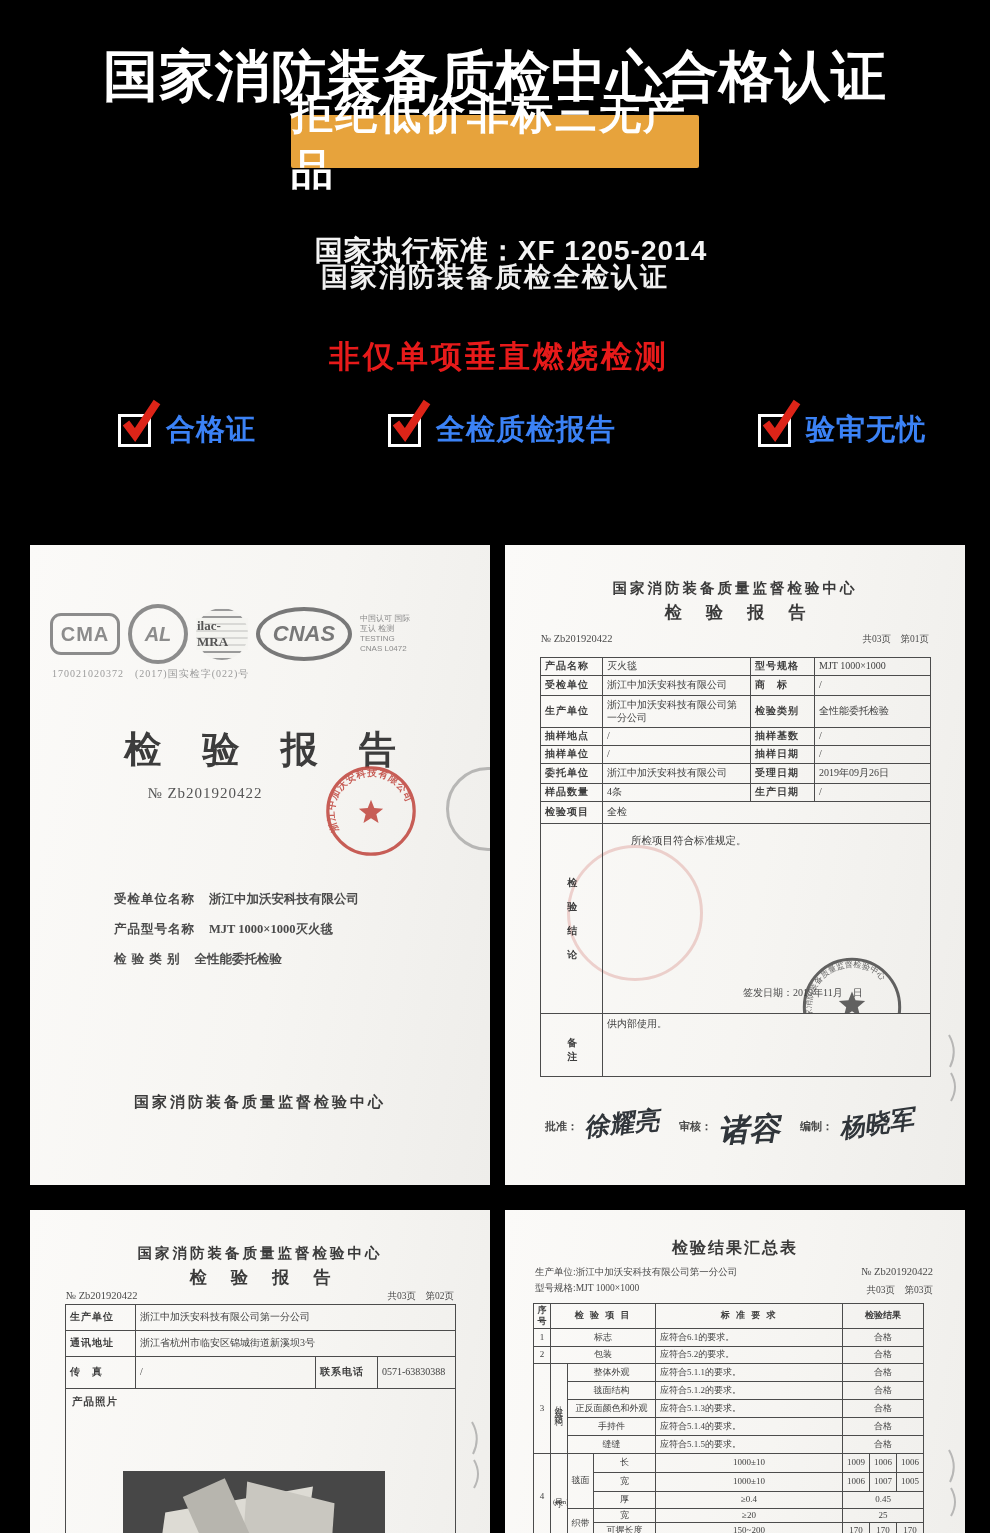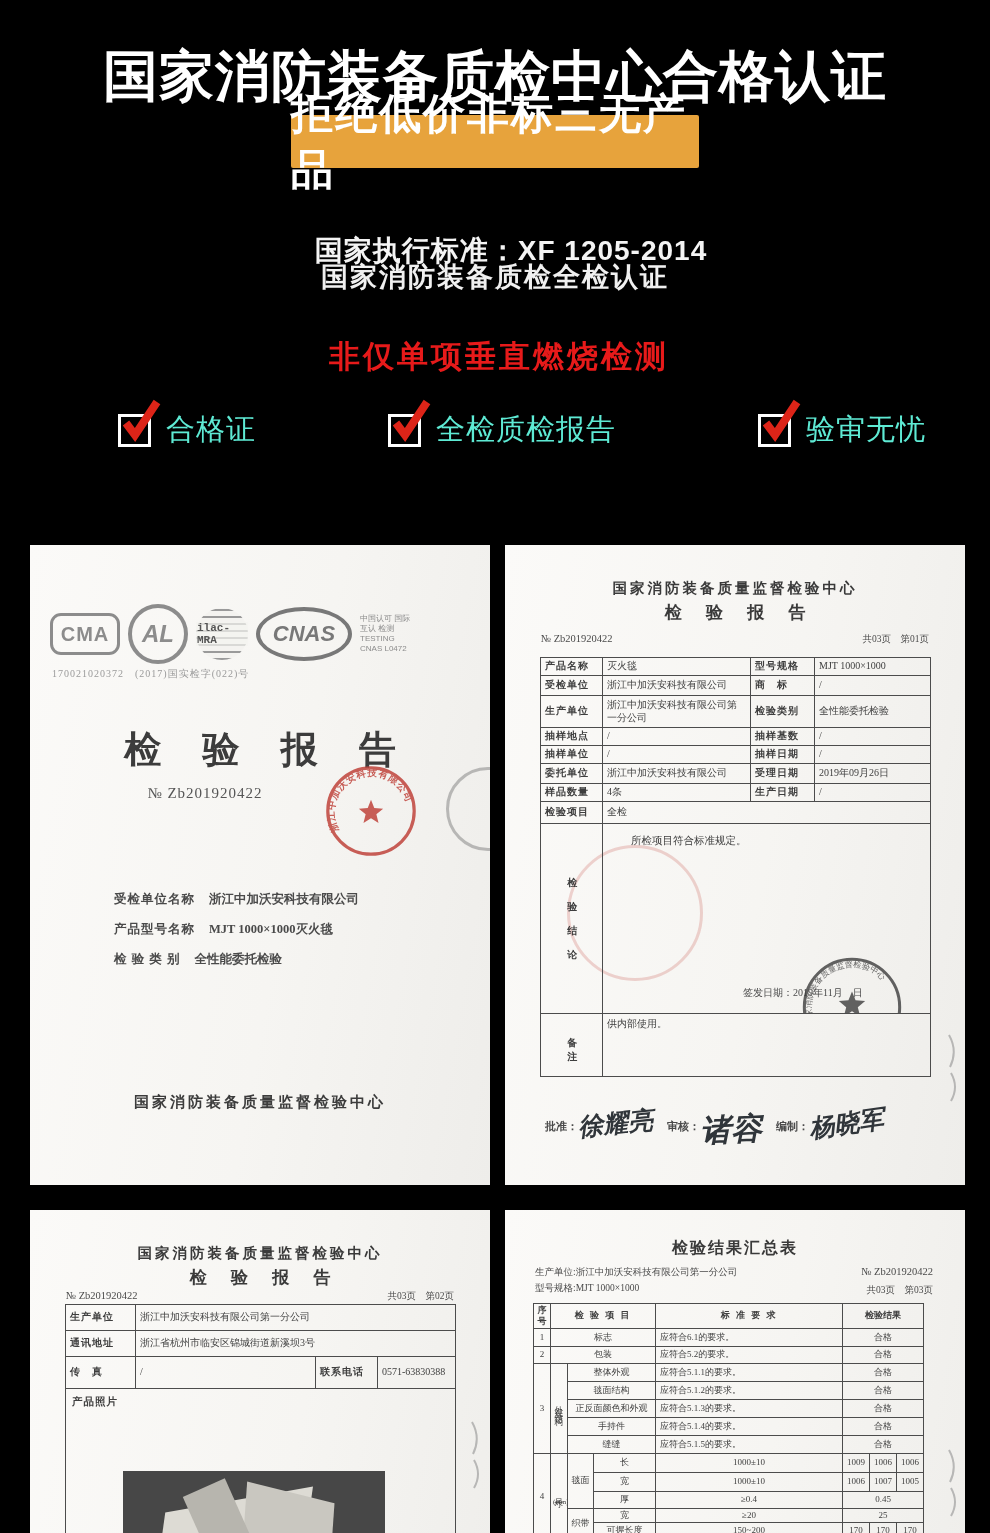--- a/index.html
+++ b/index.html
@@ -15,39 +15,39 @@
   .std1{position:absolute;top:216px;left:0;width:100%;text-align:center;margin:16px;
     font-size:28px;font-weight:700;color:#f4f4f4;letter-spacing:1px;}
   .std2{position:absolute;top:259px;left:0;width:100%;text-align:center;margin:0;
     font-size:27px;font-weight:600;color:#f0f0f0;letter-spacing:2px;}
   .redline{position:absolute;top:332px;left:0;width:100%;text-align:center;margin:4px;
     font-size:31px;font-weight:800;color:#E71A1A;letter-spacing:3px;}
   .check-item{position:absolute;top:410px;display:flex;align-items:center;gap:15px;}
   .ck1{left:118px;} .ck2{left:388px;} .ck3{left:712px;padding-left:46px;}
   .cbox{position:relative;width:27px;height:27px;border:3px solid #fff;flex:0 0 auto;}
   .cbox svg{position:absolute;left:-2px;top:-20px;overflow:visible;}
-  .check-item .cklabel{font-size:29px;font-weight:400;color:#5eead4;letter-spacing:1px;}
+  .check-item .cklabel{font-size:29px;font-weight:700;color:#3b82f6;letter-spacing:1px;}
   
   .doc{position:absolute;width:460px;overflow:hidden;color:#3e3e3e;
     background:linear-gradient(100deg,#fbfaf8 0%,#f6f5f2 55%,#eeedea 100%);
     font-family:"Liberation Serif","DejaVu Serif",serif;}
   .doc1{left:30px;top:545px;height:640px;}
   .doc2{left:505px;top:545px;height:640px;}
   .doc3{left:30px;top:1210px;height:560px;}
   .doc4{left:505px;top:1210px;height:560px;}
   
   .logo-row{position:absolute;left:20px;top:58px;width:420px;height:62px;display:flex;align-items:center;gap:8px;color:#8c8c8c;}
   .logo-cma{width:64px;height:36px;border:3px solid #8c8c8c;border-radius:11px;display:flex;align-items:center;justify-content:center;
     font-weight:800;font-size:20px;letter-spacing:1px;font-family:"Liberation Sans",sans-serif;}
   .logo-cal{width:52px;height:52px;border:4px solid #8c8c8c;border-radius:50%;display:flex;align-items:center;justify-content:center;
-    font-weight:800;font-size:24px;font-style:italic;font-family:"Liberation Sans",sans-serif;}
+    font-weight:800;font-size:20px;font-style:italic;font-family:"Liberation Sans",sans-serif;}
   .logo-ilac{width:52px;height:52px;border-radius:50%;
     background:repeating-linear-gradient(0deg,#9a9a9a 0 2px,#f4f3f0 2px 7px);
     display:flex;align-items:center;justify-content:center;}
-  .logo-ilac b{font-size:11px;color:#555;background:rgba(244,243,240,.7);padding:0 1px;font-family:Liberation Mono, monospace;}
+  .logo-ilac b{font-size:13px;color:#555;background:rgba(244,243,240,.7);padding:0 1px;font-family:Liberation Serif, serif;}
   .logo-cnas{width:88px;height:46px;border:4px solid #787878;border-radius:50%;display:flex;align-items:center;justify-content:center;
     font-weight:800;font-size:22px;font-style:italic;letter-spacing:0;font-family:"Liberation Sans",sans-serif;color:#787878;}
   .accred{font-size:8px;line-height:10px;color:#8c8c8c;font-family:"Liberation Sans",sans-serif;}
   .cert-no{position:absolute;left:22px;top:122px;font-size:10px;color:#9a9a9a;letter-spacing:1px;}
   .d1-title{position:absolute;left:0;top:180px;width:100%;text-align:center;
     font-size:37px;font-weight:800;color:#3c3c3c;letter-spacing:16px;text-indent:16px;margin:0;}
   .d1-no{position:absolute;left:0;top:240px;width:100%;text-align:center;transform:translateX(-55px);
     font-size:15px;color:#555;letter-spacing:1px;}
   .d1-field{position:absolute;left:84px;display:flex;gap:14px;font-size:12.5px;font-weight:700;color:#4a4a4a;}
   .d1-field .fl{letter-spacing:1px;white-space:nowrap;}
@@ -66,21 +66,21 @@
   table.rt td.lab{font-weight:700;letter-spacing:1px;}
   table.rt td.vlab{text-align:center;}
   .vtext{writing-mode:vertical-lr;text-orientation:upright;display:inline-block;}
   
   .t2{left:35px;top:112px;width:390px;}
   .concl-cell{position:relative;margin-left:8px;}
   .concl-text{position:absolute;left:28px;top:10px;font-size:10.5px;}
   .sign-line{position:absolute;left:140px;bottom:14px;font-size:10px;color:#4a4a4a;}
   .seal-dark{position:absolute;right:26px;bottom:-46px;opacity:.8;}
   .faint-ring{position:absolute;left:62px;top:300px;width:130px;height:130px;border:3px solid rgba(195,70,60,.22);border-radius:50%;pointer-events:none;}
-  .sig-row{position:absolute;left:40px;top:562px;width:400px;display:flex;align-items:flex-start;}
+  .sig-row{position:absolute;left:40px;top:562px;width:400px;display:flex;align-items:flex-start;gap:6px;}
   .sig-row .sl{font-size:11px;font-weight:700;color:#4a4a4a;margin-top:12px;white-space:nowrap;}
   .sig{font-style:italic;font-weight:700;color:#30353a;font-size:25px;white-space:nowrap;}
   .sig.s1{transform:rotate(-6deg);} .sig.s2{font-size:31px;transform:rotate(-3deg);margin-top:2px;} .sig.s3{transform:rotate(-8deg);}
   .scanmark{position:absolute;opacity:.55;}
   
   .t3{left:35px;top:94px;width:390px;}
   .photo-row-cell{position:relative;height:300px;vertical-align:top !important;}
   .photo-label{position:absolute;left:6px;top:6px;font-size:10.5px;font-weight:700;letter-spacing:1px;}
   .photo{position:absolute;left:57px;top:82px;width:262px;height:210px;background:#474747;overflow:hidden;}
   .blanket-a{position:absolute;left:36px;top:30px;width:150px;height:70px;background:#dddbd4;transform:rotate(-10deg) skewX(-18deg);}

